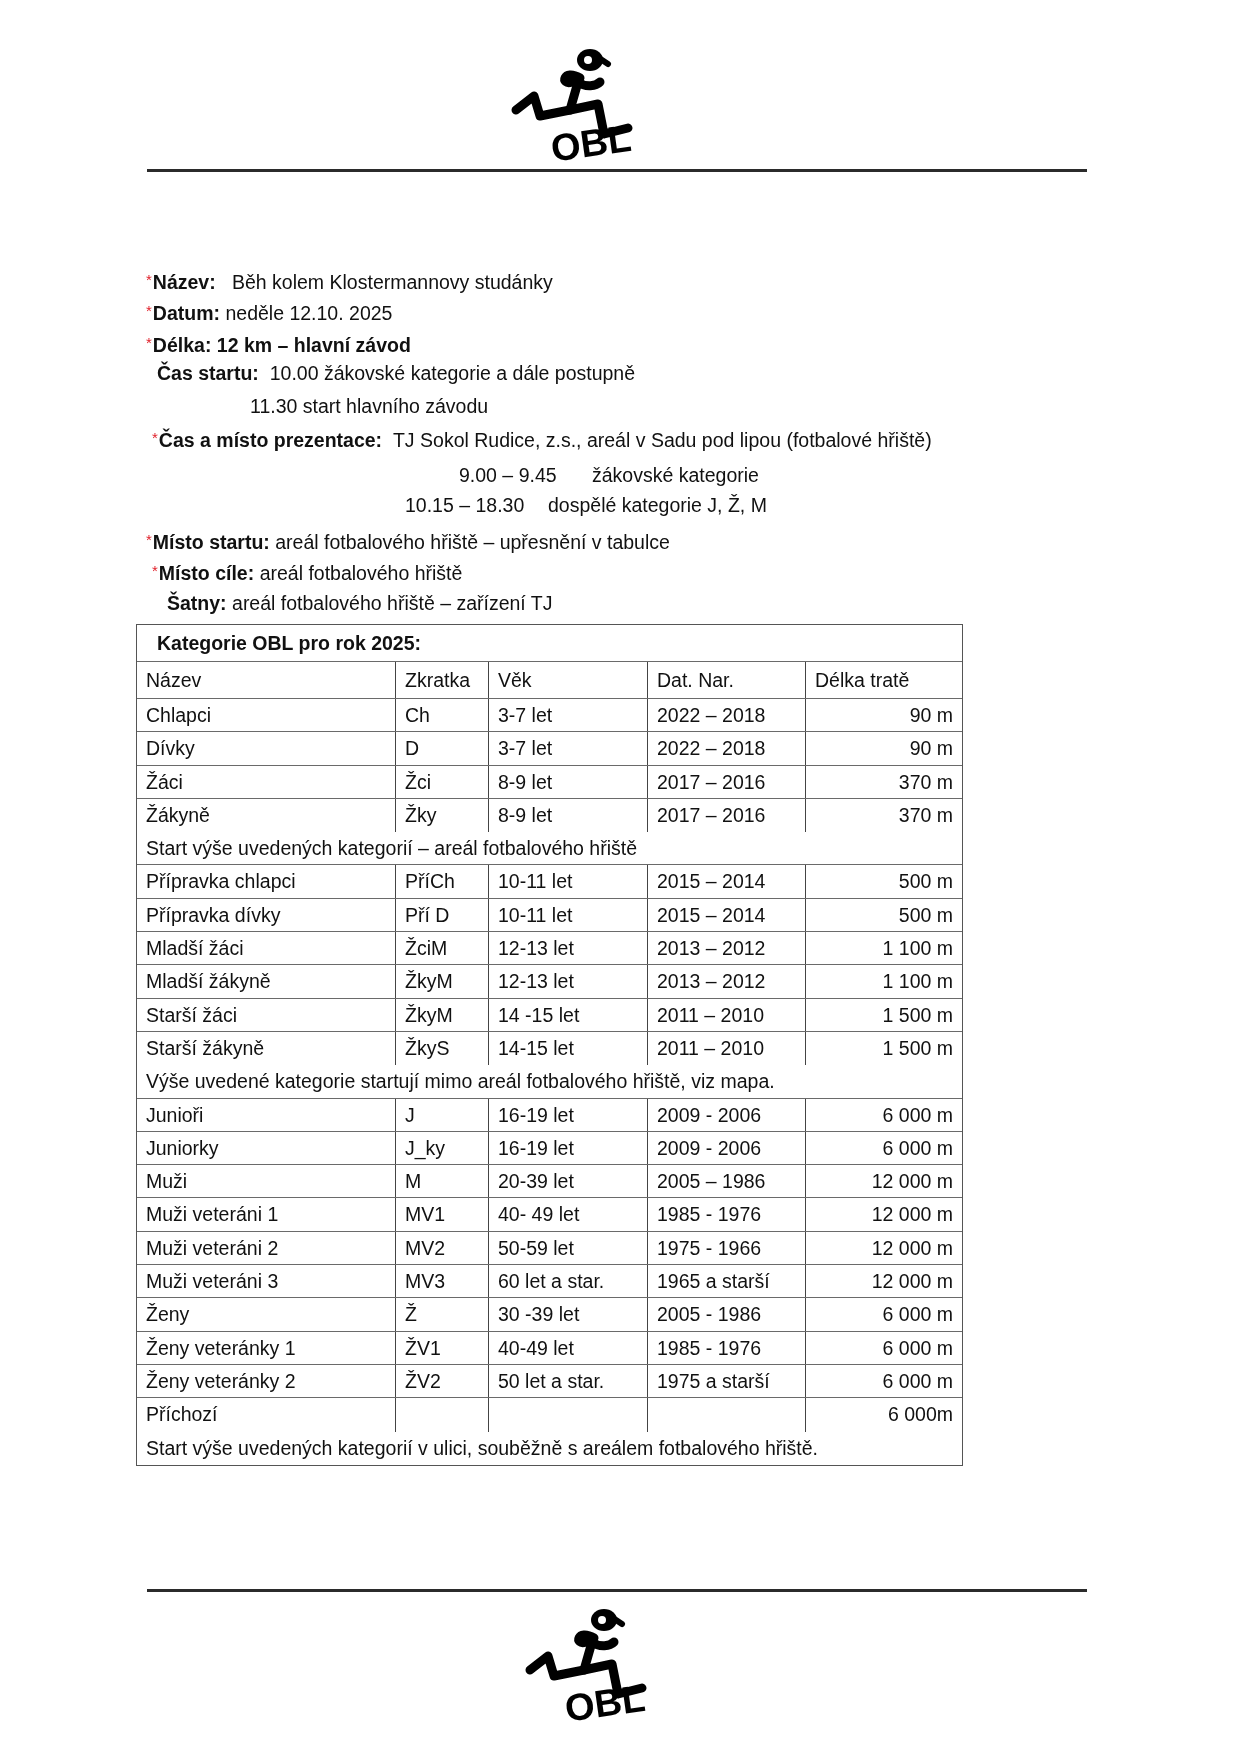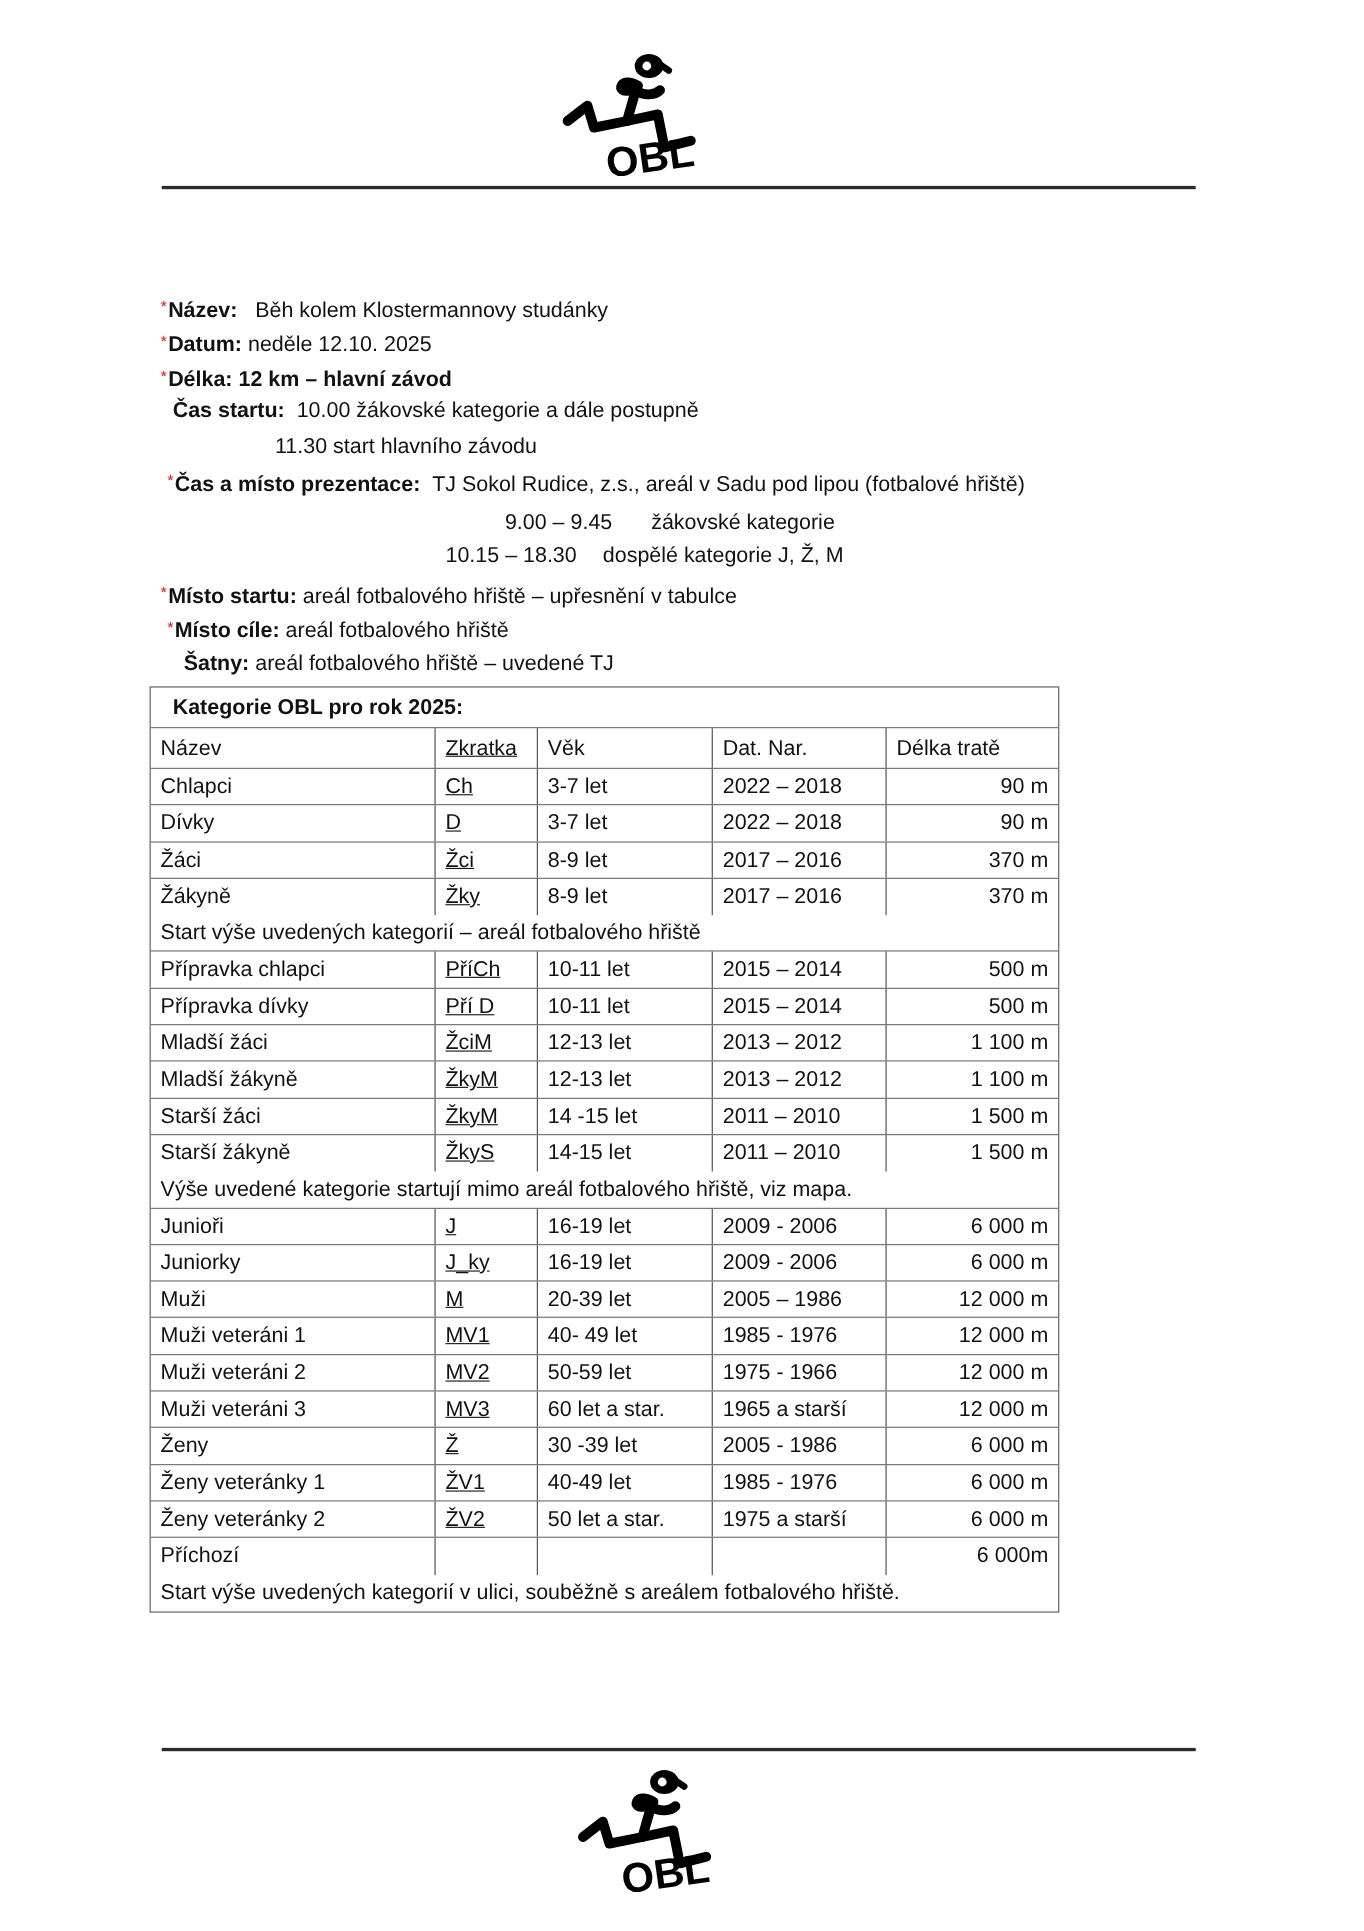--- a/index.html
+++ b/index.html
@@ -20,21 +20,21 @@
   .row { display: flex; height: 33.3px; border-bottom: 1.5px solid #6a6a6a; box-sizing: border-box; }
   .row:last-child { border-bottom: none; }
   .row.title { height: 37px; }
   .row.head { height: 37px; }
   .cell {
     box-sizing: border-box; padding: 0 9px; font-size: 19.5px; line-height: 33px;
     border-right: 1.5px solid #444; white-space: nowrap; overflow: hidden;
   }
   .row.title .cell, .row.head .cell { line-height: 36px; }
   .cell:last-child { border-right: none; }
-  .c1 { width: 259px; } .c2 { width: 93px; text-decoration: underline; } .c3 { width: 159px; } .c4 { width: 158px; } .c5 { flex: 1; text-align: right; }
+  .c1 { width: 259px; } .c2 { width: 93px; } .c3 { width: 159px; } .c4 { width: 158px; } .c5 { flex: 1; text-align: right; }
   .row.head .c5 { text-align: left; }
   .full { flex: 1; border-right: none; }
   .title .full { font-weight: bold; padding-left: 20px; }
 </style>
 </head>
 <body>
 
 <svg class="logo" style="left:508px; top:38px;" viewBox="0 0 140 125">
   <g fill="none" stroke="#000" stroke-width="9" stroke-linecap="round" stroke-linejoin="round">
     <path d="M8 72 L26 58 L32 78 L62 72 L90 66 L96 96 L120 90"></path>
@@ -74,21 +74,21 @@
 <div class="line" style="left:405px; top:493px;">
   <span style="display:inline-block; width:143px;">10.15 – 18.30</span><span>dospělé kategorie  J, Ž, M</span>
 </div>
 <div class="line" style="left:146px; top:528px;">
   <span class="ast">*</span><span class="lbl">Místo startu:</span>&nbsp;<span>areál fotbalového hřiště – upřesnění v tabulce</span>
 </div>
 <div class="line" style="left:152px; top:559px;">
   <span class="ast">*</span><span class="lbl">Místo cíle:</span>&nbsp;<span>areál fotbalového hřiště</span>
 </div>
 <div class="line" style="left:167px; top:591px;">
-  <span class="lbl">Šatny:</span>&nbsp;<span>areál fotbalového hřiště – uvedené TJ</span>
+  <span class="lbl">Šatny:</span>&nbsp;<span>areál fotbalového hřiště – zařízení TJ</span>
 </div>
 
 <div class="table">
   <div class="row title">
     <div class="cell full">Kategorie OBL pro rok 2025:</div>
   </div>
   <div class="row head">
     <div class="cell c1">Název</div>
     <div class="cell c2">Zkratka</div>
     <div class="cell c3">Věk</div>

